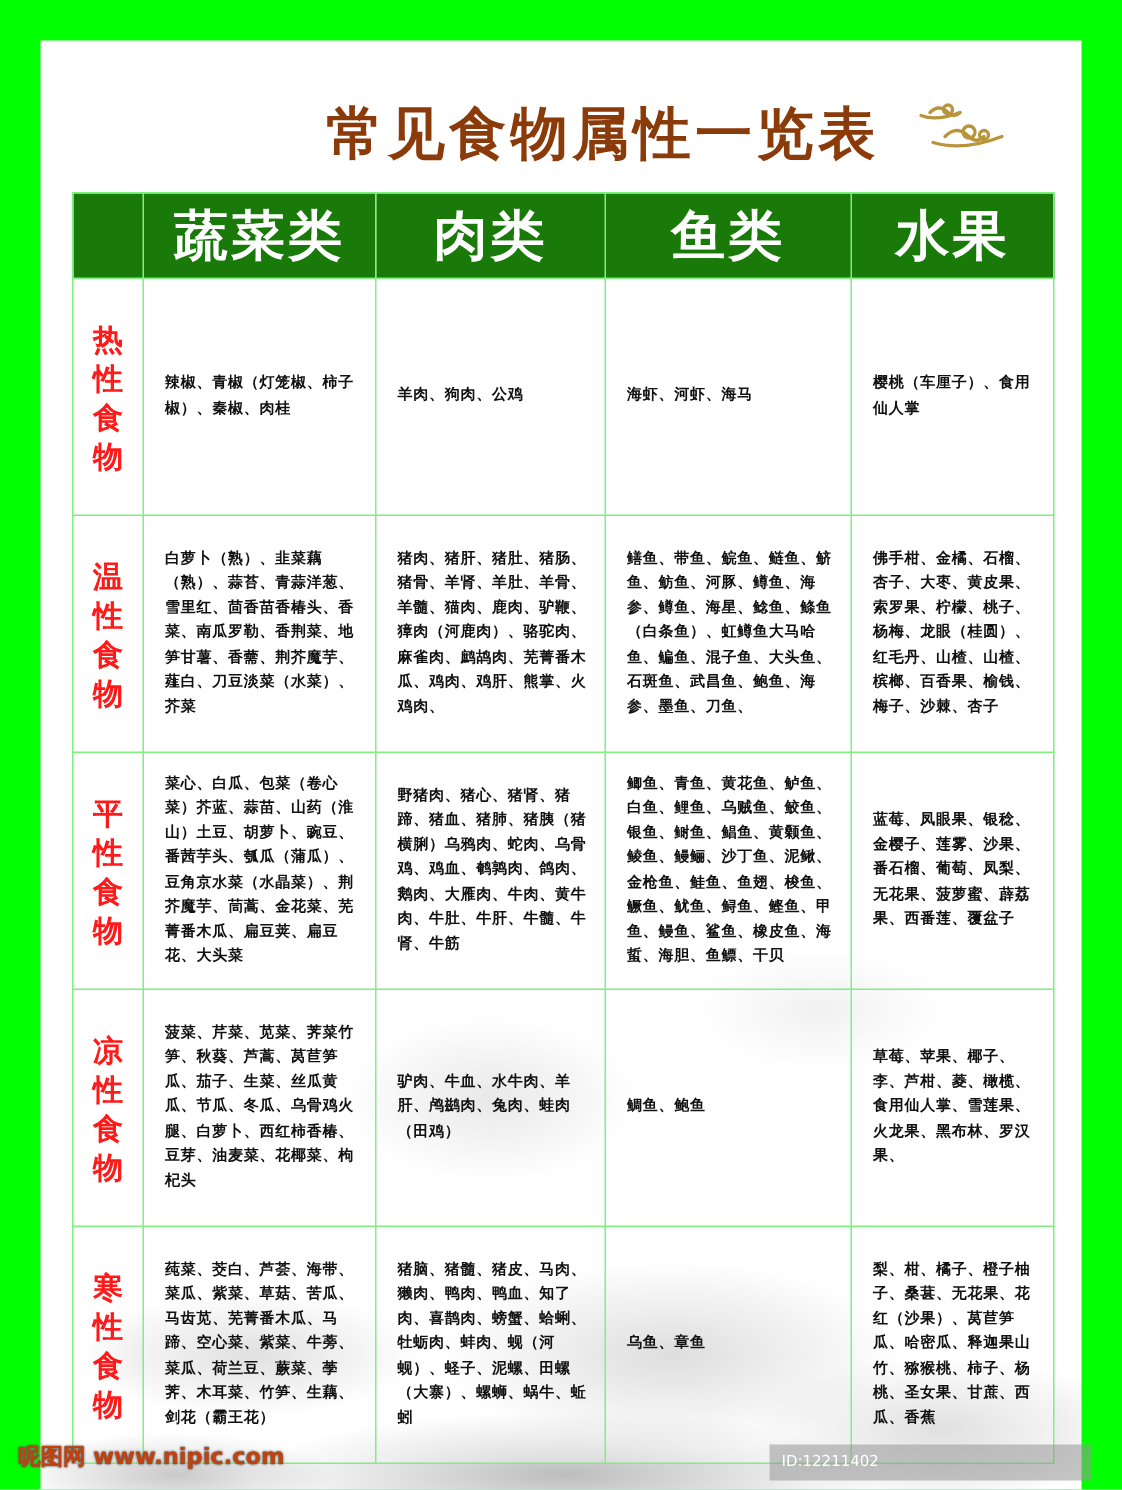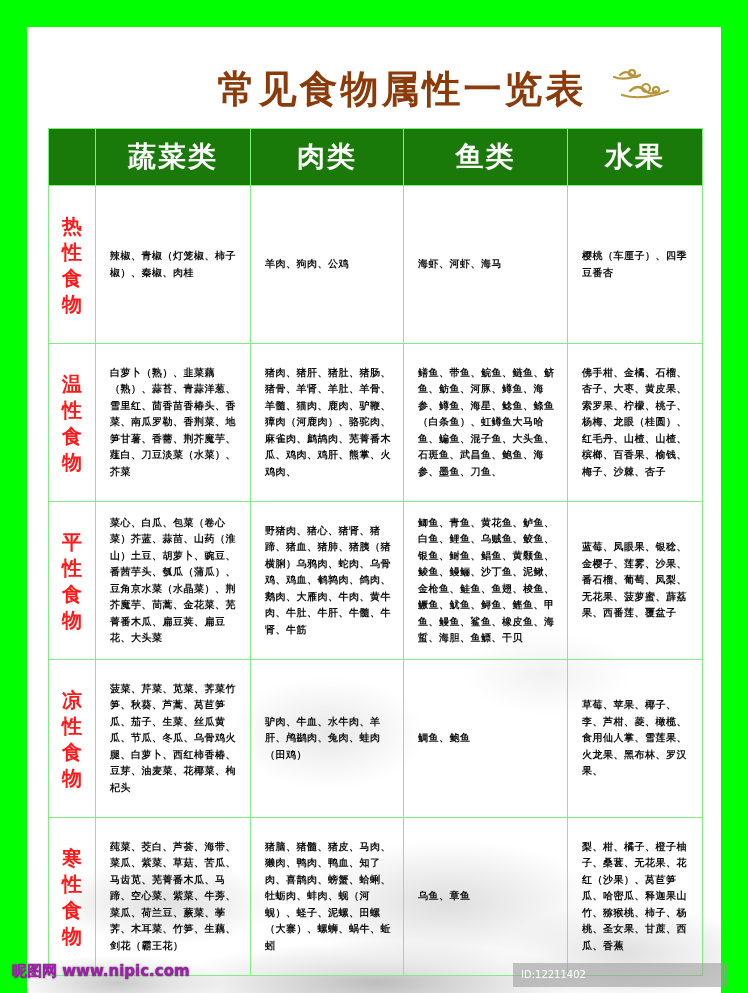--- a/index.html
+++ b/index.html
@@ -54,21 +54,21 @@
     border-collapse: collapse;
     table-layout: fixed;
   }
   table.grid th, table.grid td {
     border: 1px solid #7ef07e;
   }
   thead th {
     background: #1a7a09;
     color: #ffffff;
     height: 57px;
-    font-size: 28px;
+    font-size: 36px;
     font-weight: bold;
     letter-spacing: 2px;
   }
   tbody td { height: 158px; vertical-align: middle; }
   td.cat {
     text-align: center;
     color: #ff1a1a;
     font-weight: bold;
     font-size: 20px;
     line-height: 26px;
@@ -79,21 +79,21 @@
     font-size: 10px;
     font-weight: bold;
     line-height: 16.5px;
     color: #111111;
     padding: 0 10px 0 14px;
     letter-spacing: 0.5px;
     background: rgba(255,255,255,0.35);
   }
   .watermark-left {
     position: absolute; left: 12px; top: 962px;
-    color: #a21caf;
+    color: #c2410c;
     font-size: 15px; font-weight: bold;
     text-shadow: 0 0 2px #666, 0 0 1px #333;
   }
   .watermark-right {
     position: absolute; left: 513px; top: 963px;
     width: 215px; height: 24px;
     background: rgba(150,150,150,0.55);
     color: #ffffff; font-size: 10px; line-height: 24px;
     padding-left: 8px;
   }
@@ -140,21 +140,21 @@
       <tr>
         <td class="cat">
           <span>热</span>
           <span>性</span>
           <span>食</span>
           <span>物</span>
         </td>
         <td class="cell">辣椒、青椒（灯笼椒、柿子椒）、秦椒、肉桂</td>
         <td class="cell">羊肉、狗肉、公鸡</td>
         <td class="cell">海虾、河虾、海马</td>
-        <td class="cell">樱桃（车厘子）、四季豆番杏</td>
+        <td class="cell">樱桃（车厘子）、食用仙人掌</td>
       </tr>
       <tr>
         <td class="cat">
           <span>温</span>
           <span>性</span>
           <span>食</span>
           <span>物</span>
         </td>
         <td class="cell">白萝卜（熟）、韭菜藕（熟）、蒜苔、青蒜洋葱、雪里红、茴香苗香椿头、香菜、南瓜罗勒、香荆菜、地笋甘薯、香薷、荆芥魔芋、薤白、刀豆淡菜（水菜）、芥菜</td>
         <td class="cell">猪肉、猪肝、猪肚、猪肠、猪骨、羊肾、羊肚、羊骨、羊髓、猫肉、鹿肉、驴鞭、獐肉（河鹿肉）、骆驼肉、麻雀肉、鹧鸪肉、芜菁番木瓜、鸡肉、鸡肝、熊掌、火鸡肉、</td>

